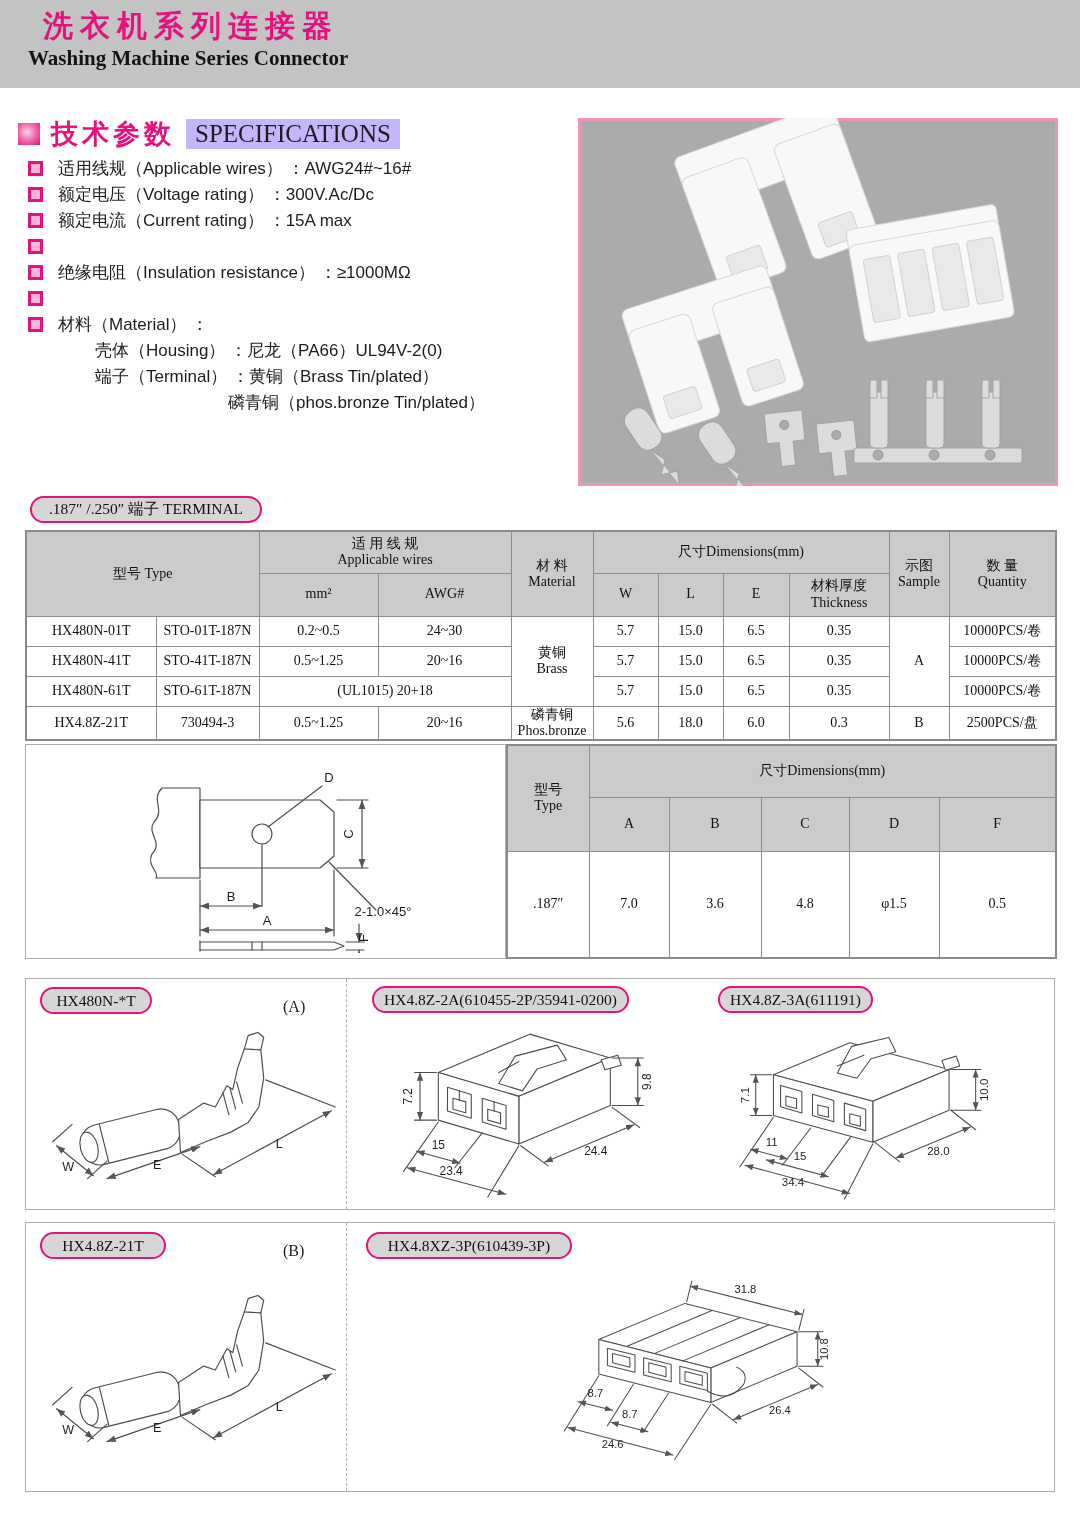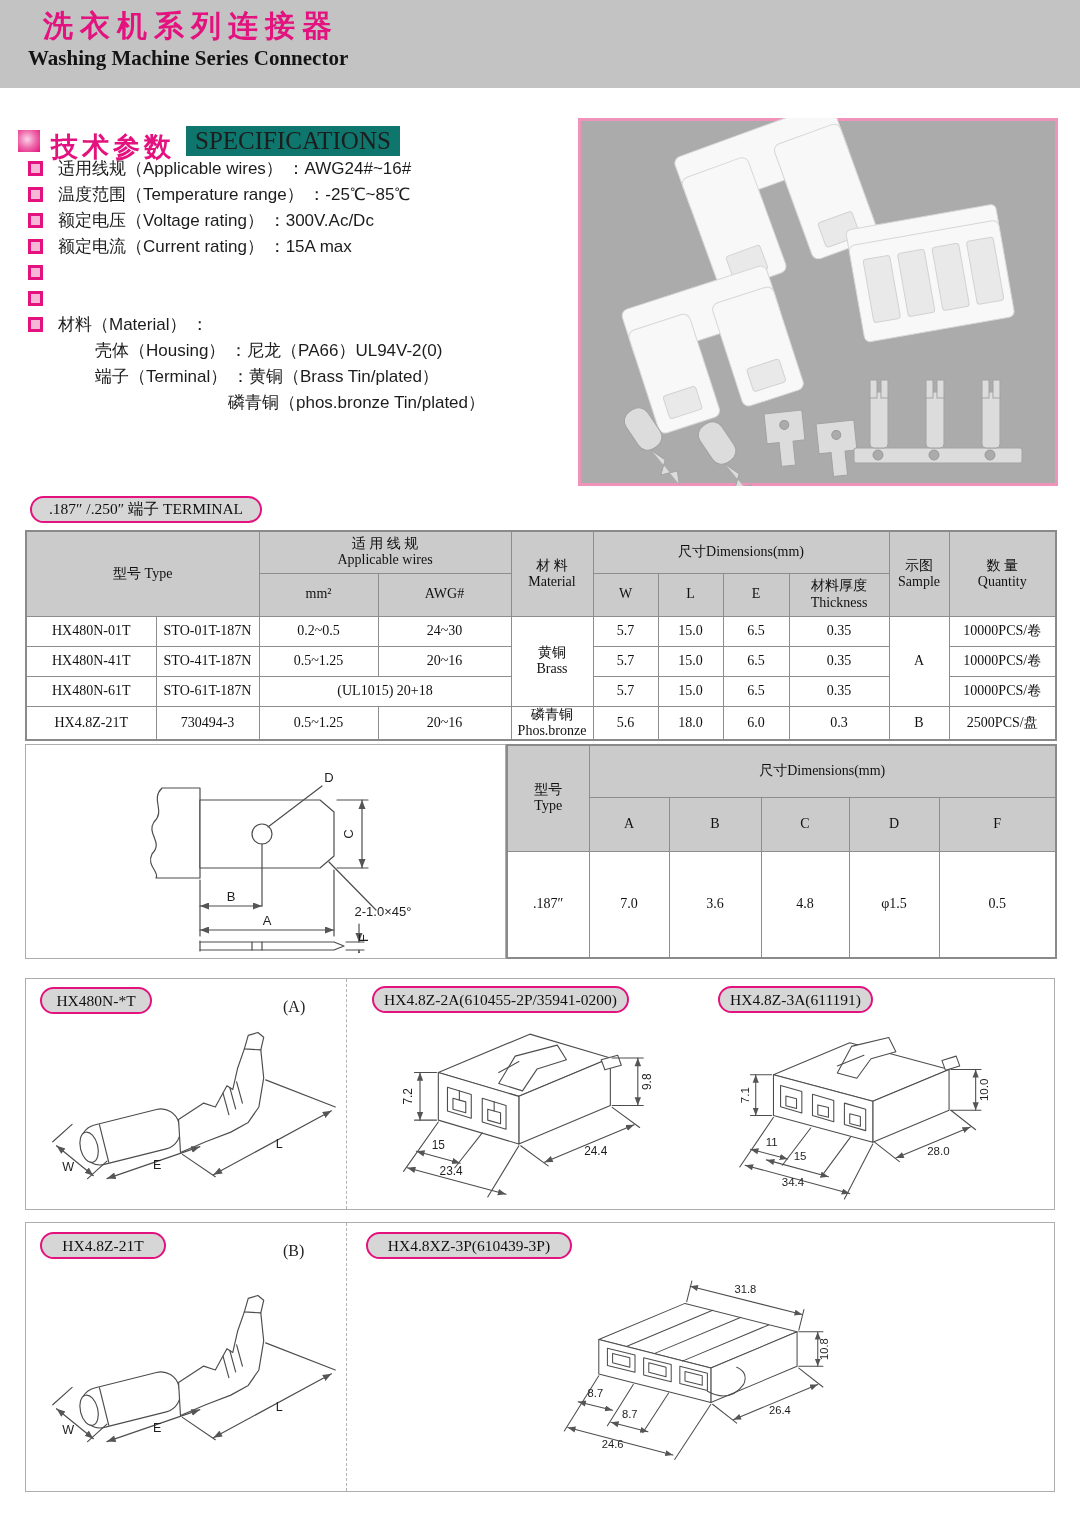--- a/index.html
+++ b/index.html
@@ -8,23 +8,23 @@
   
   .band{position:absolute;left:0;top:0;width:1080px;height:88px;background:#c3c3c3;}
   .title-zh{position:absolute;left:28px;top:6px;font-size:30px;font-weight:bold;
             color:#e3127e;letter-spacing:7px;white-space:nowrap;margin-left:15px;}
   .title-en{position:absolute;left:28px;top:46px;font-size:21px;font-weight:bold;
             color:#141414;font-family:"Liberation Serif",serif;white-space:nowrap;}
   
   .spec-head{position:absolute;left:18px;top:116px;display:flex;align-items:center;gap:11px;}
   .bullet-lg{width:22px;height:22px;
              background:radial-gradient(circle at 42% 42%, #fbd4e8 0%, #ee66a9 50%, #e3127e 100%);}
-  .spec-head-zh{font-size:27px;font-weight:bold;color:#e3127e;letter-spacing:4px;margin-top:13px;}
+  .spec-head-zh{font-size:27px;font-weight:bold;color:#e3127e;letter-spacing:4px;}
   .spec-head-en{font-size:25px;font-family:"Liberation Serif",serif;color:#1d1d1d;
-                background:#0f766e;padding:1px 9px;}
+                background:#c4b5fd;padding:1px 9px;}
   .spec-list{position:absolute;left:28px;top:155px;width:545px;}
   .spec-item{display:flex;align-items:center;height:26px;font-size:17px;white-space:nowrap;}
   .bullet-sm{flex:0 0 auto;width:9px;height:9px;border:3px solid #e3127e;background:#f6b6d6;
              margin-right:15px;}
   .spec-sub{padding-left:67px;}
   .spec-sub2{padding-left:200px;}
   
   .photo{position:absolute;left:578px;top:118px;width:480px;height:368px;}
   
   .oval{position:absolute;box-sizing:border-box;height:27px;border:2px solid #e3127e;
@@ -87,32 +87,32 @@
     <span class="spec-head-en">SPECIFICATIONS</span>
   </div>
 
   <div class="spec-list">
     <div class="spec-item">
         <span class="bullet-sm"></span>
         <span>适用线规（Applicable wires） ：AWG24#~16#</span>
       </div>
     <div class="spec-item">
         <span class="bullet-sm"></span>
-        <span>温度范围（Temperature range） ：-25℃~85℃</span>
-      </div>
-    <div class="spec-item">
-        <span class="bullet-sm"></span>
         <span>额定电压（Voltage rating） ：300V.Ac/Dc</span>
       </div>
     <div class="spec-item">
         <span class="bullet-sm"></span>
         <span>额定电流（Current rating） ：15A max</span>
       </div>
     <div class="spec-item">
         <span class="bullet-sm"></span>
+      </div>
+    <div class="spec-item">
+        <span class="bullet-sm"></span>
+        <span>绝缘电阻（Insulation resistance） ：≥1000MΩ</span>
       </div>
     <div class="spec-item">
         <span class="bullet-sm"></span>
       </div>
     <div class="spec-item">
         <span class="bullet-sm"></span>
         <span>材料（Material） ：</span>
       </div>
     <div class="spec-item spec-sub">壳体（Housing） ：尼龙（PA66）UL94V-2(0)</div>
     <div class="spec-item spec-sub">端子（Terminal） ：黄铜（Brass Tin/plated）</div>

